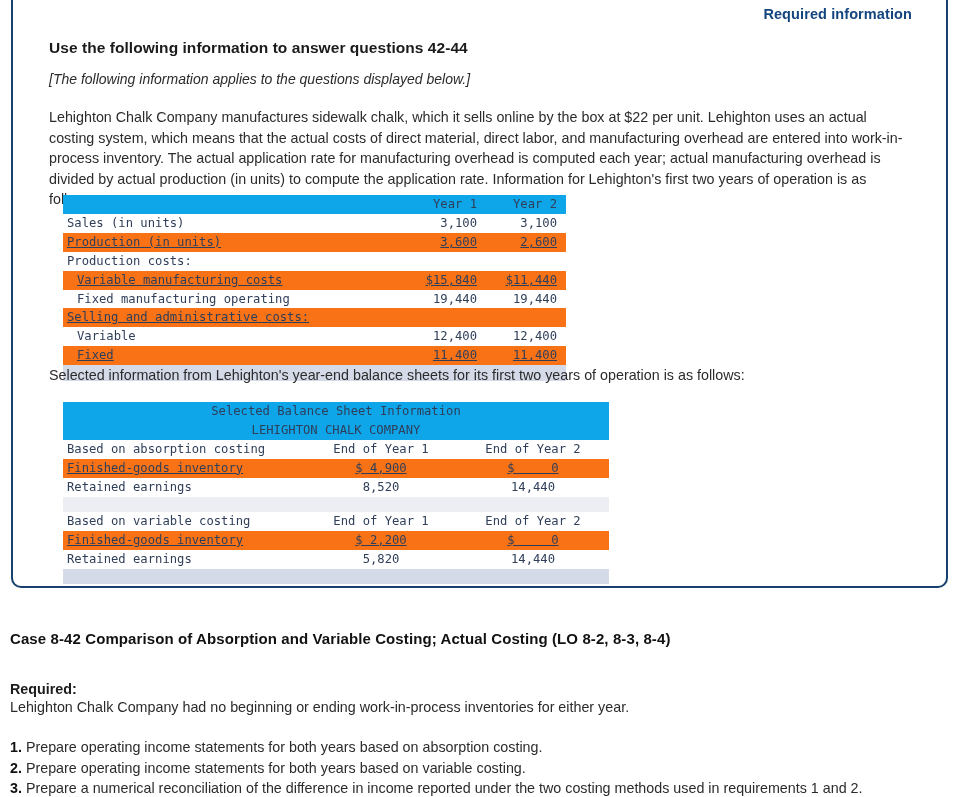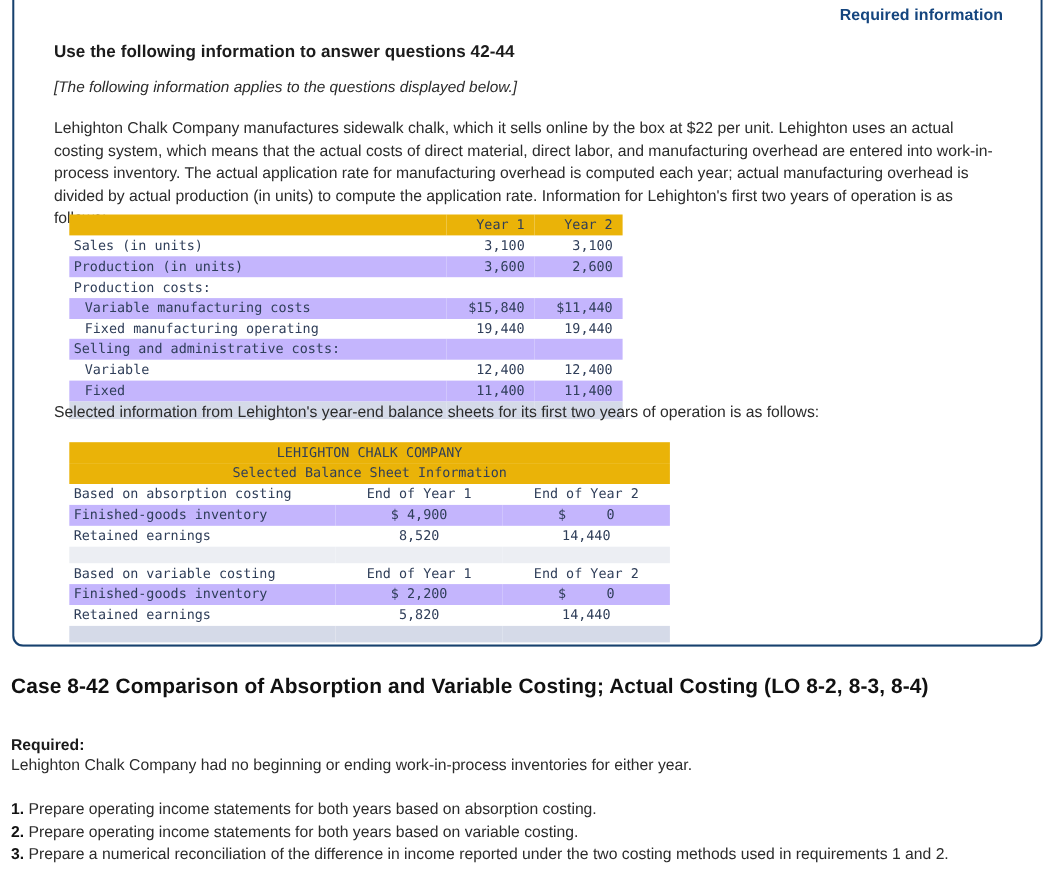--- a/index.html
+++ b/index.html
@@ -76,22 +76,22 @@
     table-layout: fixed;
     line-height: 1.55;
   }
   .datatable td, .datatable th {
     padding: 0 4px;
     white-space: pre;
     font-weight: normal;
     text-align: left;
   }
   .datatable .num { text-align: right; padding-right: 9px; }
-  .row-shade { background: #c4b5fd; }
-  .hdr-band  { background: #eab308; }
+  .row-shade { background: #f97316; text-decoration: underline; }
+  .hdr-band  { background: #0ea5e9; }
   .foot-band { background: #d5dae8; }
   .blank-band{ background: #eceef3; }
 
   
   #table-annual-data { position: absolute; left: 50px; top: 205px; width: 503px; }
   #table-annual-data col.c-label { width: 343px; }
   #table-annual-data col.c-y1 { width: 80px; }
   #table-annual-data col.c-y2 { width: 80px; }
   #table-annual-data tr { height: 15.5px; }
   #table-annual-data .foot-band td { height: 13px; }
@@ -110,24 +110,24 @@
   .indent1 { padding-left: 14px !important; }
 
   
   .case-section {
     position: absolute;
     left: 10px;
     top: 612px;
     width: 940px;
   }
   .case-title {
-    font-size: 19px;
+    font-size: 15px;
     font-weight: bold;
     color: #111111;
-    margin: 2px 0 34px 0;
+    margin: 18px 0 34px 0;
     letter-spacing: .1px;
   }
   .required-label {
     font-size: 14.3px;
     font-weight: bold;
     color: #1b1b1b;
     margin: 0 0 2px 0;
   }
   .required-text {
     font-size: 14.3px;
@@ -223,24 +223,24 @@
   <p class="mid-para" style="position:absolute; left:36px; top:375px; width:850px;">Selected information from Lehighton's year-end balance sheets for its first two years of operation is as follows:</p>
 
   <table class="datatable" id="table-balance-sheet">
     <colgroup>
       <col class="c-label">
         <col class="c-y1">
         <col class="c-y2">
     </colgroup>
     <thead>
       <tr class="hdr-band title-band">
+        <td colspan="3">Selected Balance Sheet Information</td>
+      </tr>
+      <tr class="hdr-band title-band">
         <td colspan="3">LEHIGHTON CHALK COMPANY</td>
-      </tr>
-      <tr class="hdr-band title-band">
-        <td colspan="3">Selected Balance Sheet Information</td>
       </tr>
     </thead>
     <tbody id="balance-body">
         <tr>
           <td>Based on absorption costing</td>
           <td class="ctr">End of Year 1</td>
           <td class="ctr">End of Year 2</td>
         </tr>
         <tr class="row-shade">
           <td>Finished-goods inventory</td>

